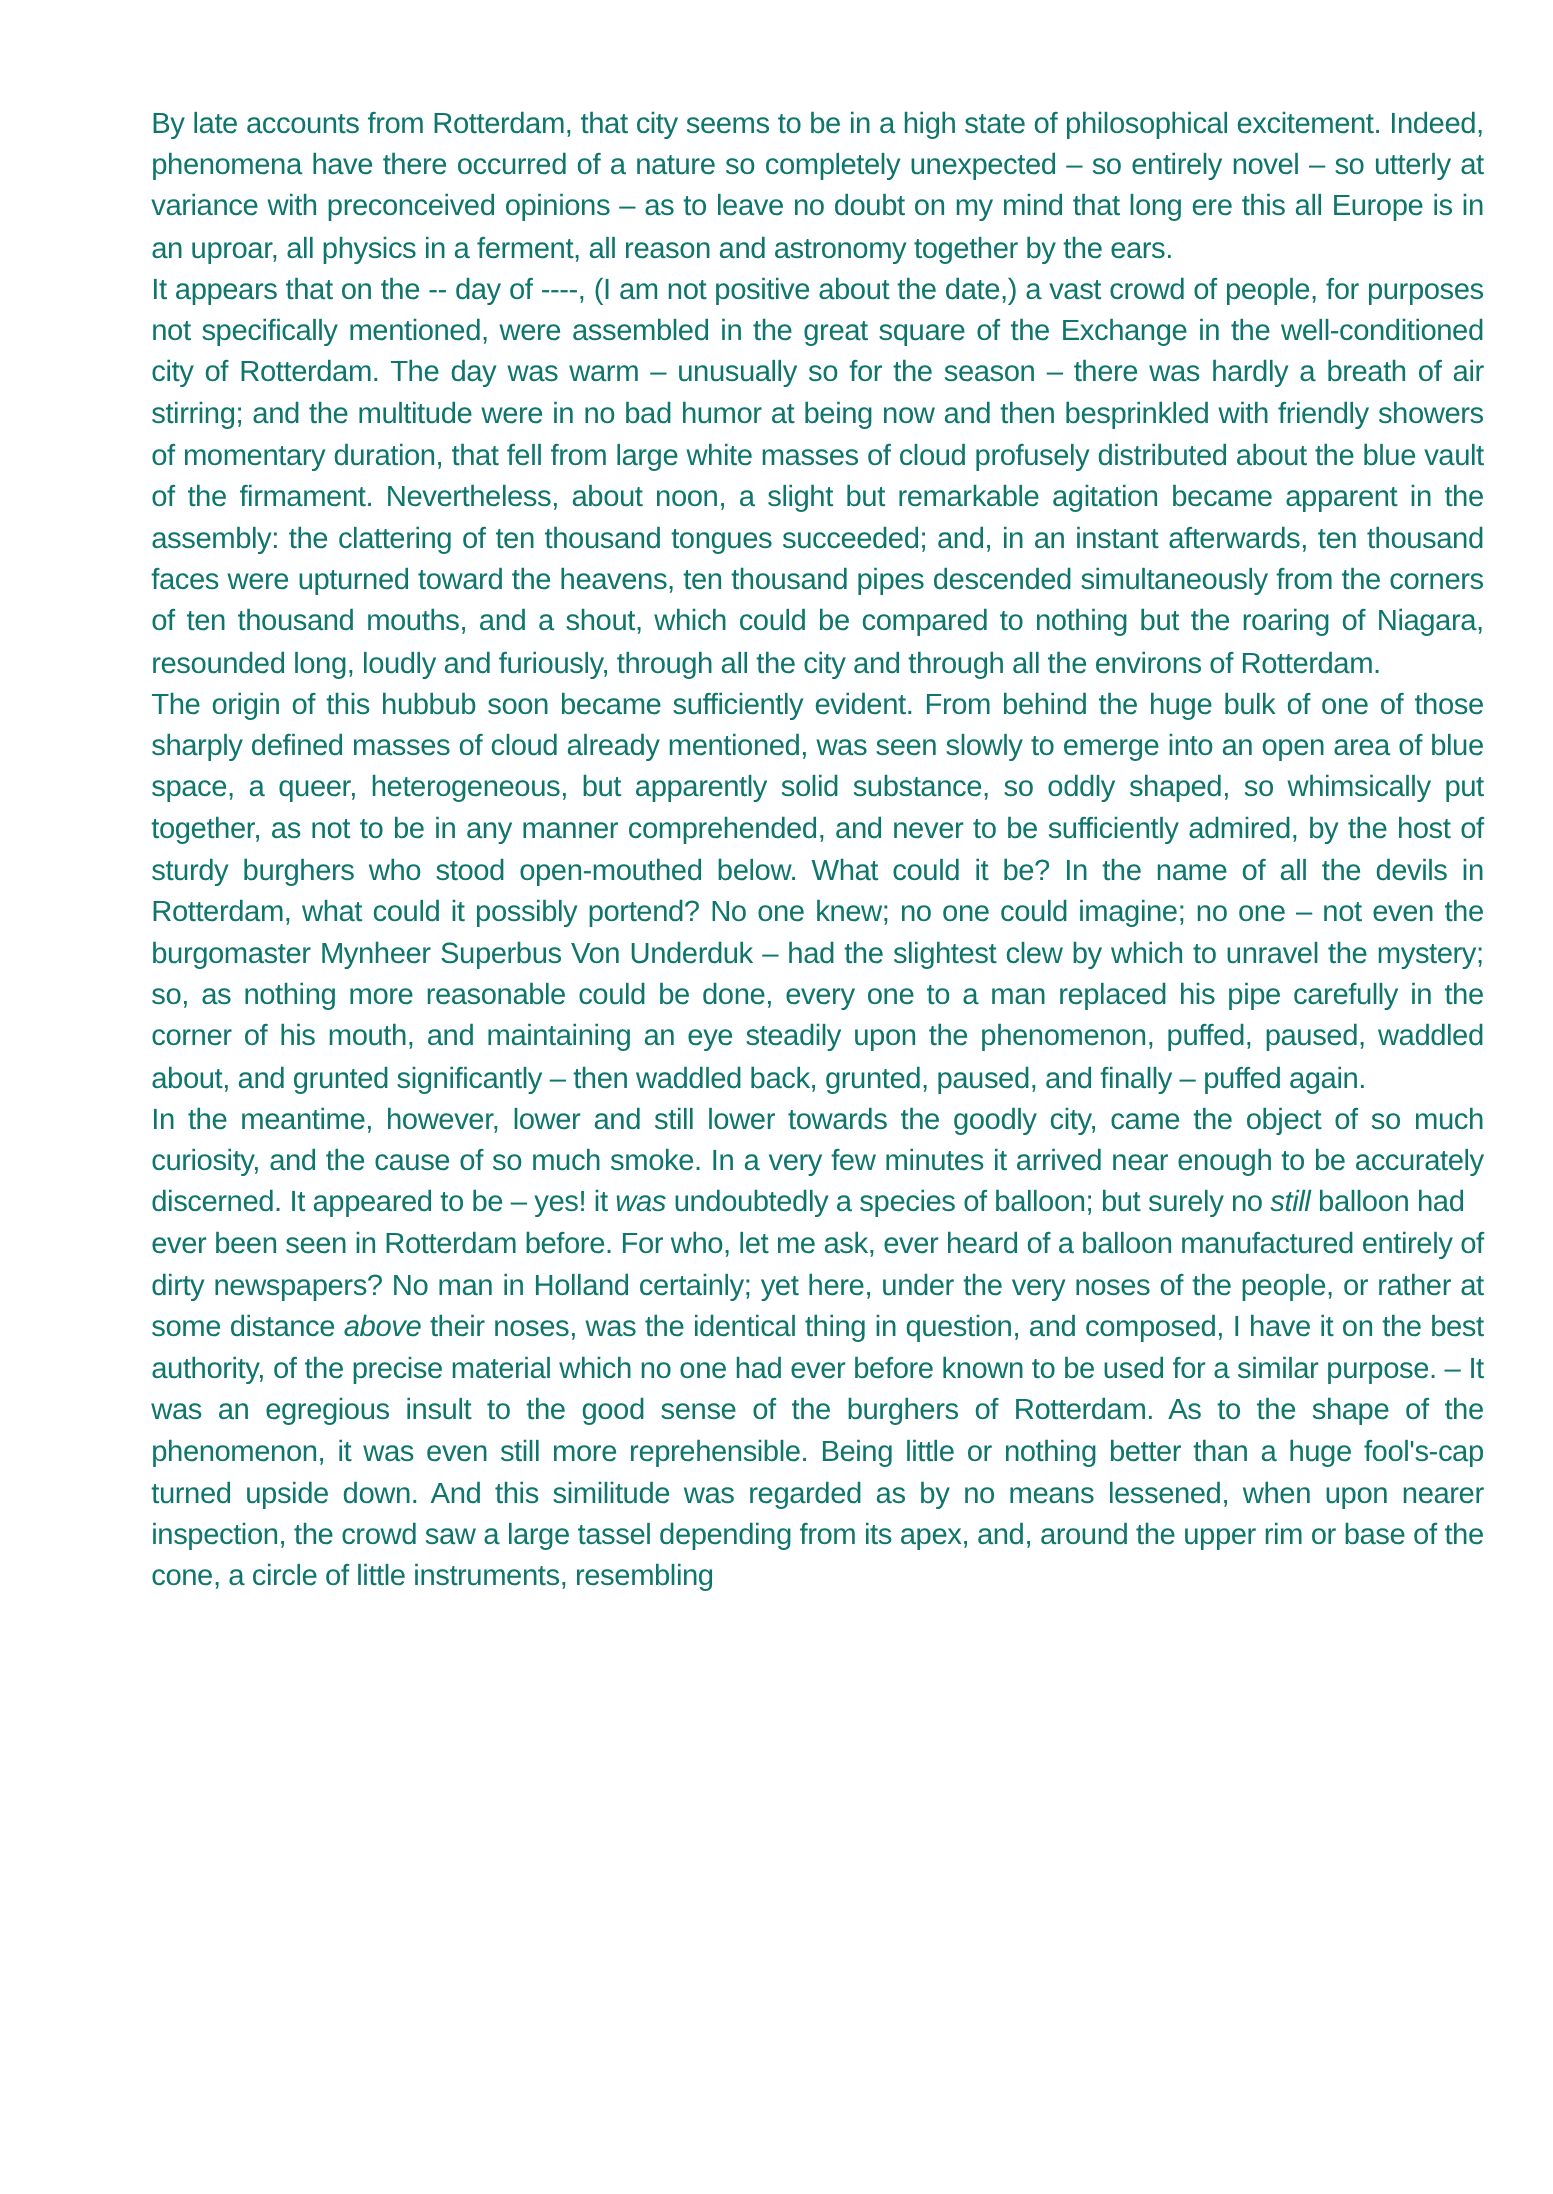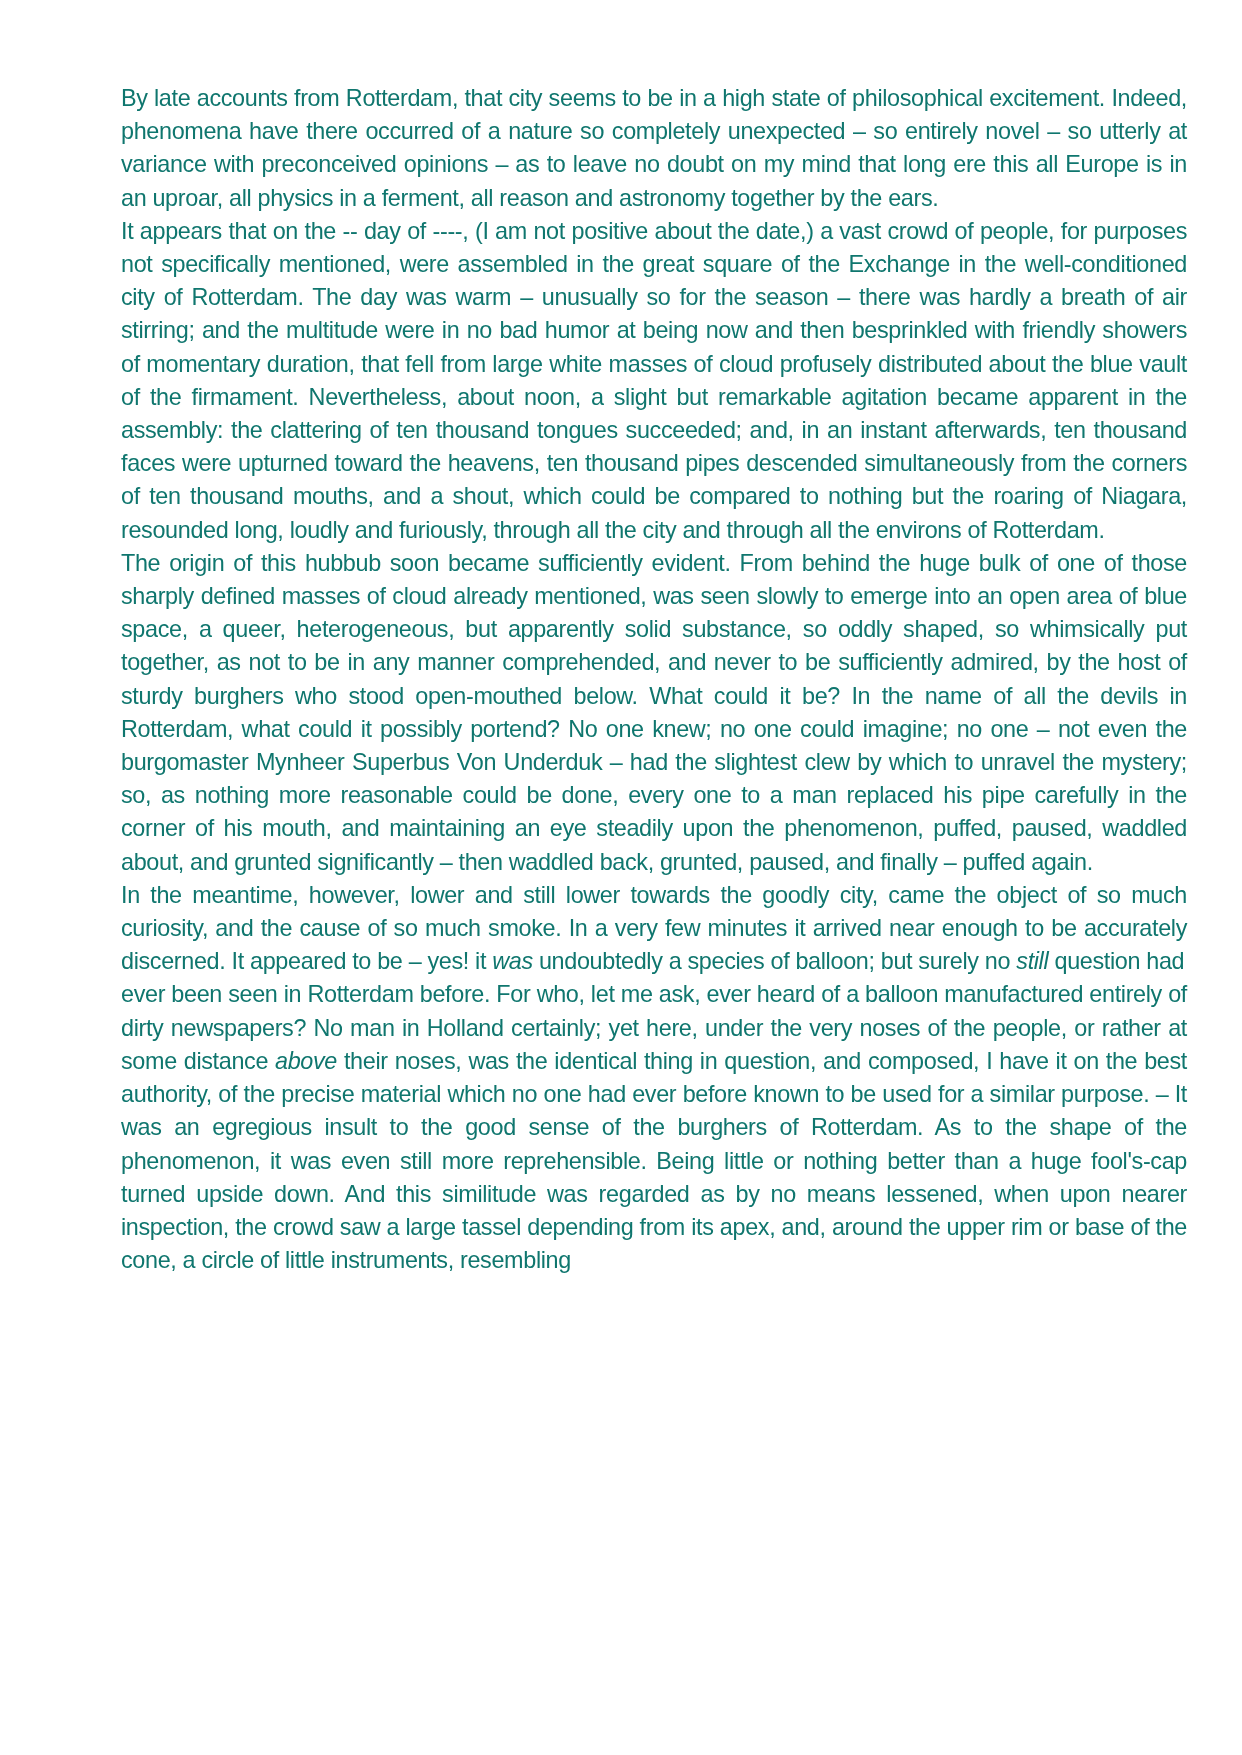--- a/index.html
+++ b/index.html
@@ -38,18 +38,18 @@
     }
   </style>
 </head>
 <body>
 
 <div class="page">
   <p class="para">By late accounts from Rotterdam, that city seems to be in a high state of philosophical excitement. Indeed, phenomena have there occurred of a nature so completely unexpected – so entirely novel – so utterly at variance with preconceived opinions – as to leave no doubt on my mind that long ere this all Europe is in an uproar, all physics in a ferment, all reason and astronomy together by the ears.</p>
   <p class="para">It appears that on the -- day of ----, (I am not positive about the date,) a vast crowd of people, for purposes not specifically mentioned, were assembled in the great square of the Exchange in the well-conditioned city of Rotterdam. The day was warm – unusually so for the season – there was hardly a breath of air stirring; and the multitude were in no bad humor at being now and then besprinkled with friendly showers of momentary duration, that fell from large white masses of cloud profusely distributed about the blue vault of the firmament. Nevertheless, about noon, a slight but remarkable agitation became apparent in the assembly: the clattering of ten thousand tongues succeeded; and, in an instant afterwards, ten thousand faces were upturned toward the heavens, ten thousand pipes descended simultaneously from the corners of ten thousand mouths, and a shout, which could be compared to nothing but the roaring of Niagara, resounded long, loudly and furiously, through all the city and through all the environs of Rotterdam.</p>
   <p class="para">The origin of this hubbub soon became sufficiently evident. From behind the huge bulk of one of those sharply defined masses of cloud already mentioned, was seen slowly to emerge into an open area of blue space, a queer, heterogeneous, but apparently solid substance, so oddly shaped, so whimsically put together, as not to be in any manner comprehended, and never to be sufficiently admired, by the host of sturdy burghers who stood open-mouthed below. What could it be? In the name of all the devils in Rotterdam, what could it possibly portend? No one knew; no one could imagine; no one – not even the burgomaster Mynheer Superbus Von Underduk – had the slightest clew by which to unravel the mystery; so, as nothing more reasonable could be done, every one to a man replaced his pipe carefully in the corner of his mouth, and maintaining an eye steadily upon the phenomenon, puffed, paused, waddled about, and grunted significantly – then waddled back, grunted, paused, and finally – puffed again.</p>
   <p class="para" style="text-align-last: left;">
-    <span>In the meantime, however, lower and still lower towards the goodly city, came the object of so much curiosity, and the cause of so much smoke. In a very few minutes it arrived near enough to be accurately discerned. It appeared to be – yes! it </span><em>was</em><span> undoubtedly a species of balloon; but surely no </span><em>still</em><span> question had</span>
+    <span>In the meantime, however, lower and still lower towards the goodly city, came the object of so much curiosity, and the cause of so much smoke. In a very few minutes it arrived near enough to be accurately discerned. It appeared to be – yes! it </span><em>was</em><span> undoubtedly a species of balloon; but surely no </span><em>still</em><span> balloon had</span>
   </p>
   <p class="para">
     <span>ever been seen in Rotterdam before. For who, let me ask, ever heard of a balloon manufactured entirely of dirty newspapers? No man in Holland certainly; yet here, under the very noses of the people, or rather at some distance </span><em>above</em><span> their noses, was the identical thing in question, and composed, I have it on the best authority, of the precise material which no one had ever before known to be used for a similar purpose. – It was an egregious insult to the good sense of the burghers of Rotterdam. As to the shape of the phenomenon, it was even still more reprehensible. Being little or nothing better than a huge fool's-cap turned upside down. And this similitude was regarded as by no means lessened, when upon nearer inspection, the crowd saw a large tassel depending from its apex, and, around the upper rim or base of the cone, a circle of little instruments, resembling</span>
   </p>
 </div>
 
 </body></html>

